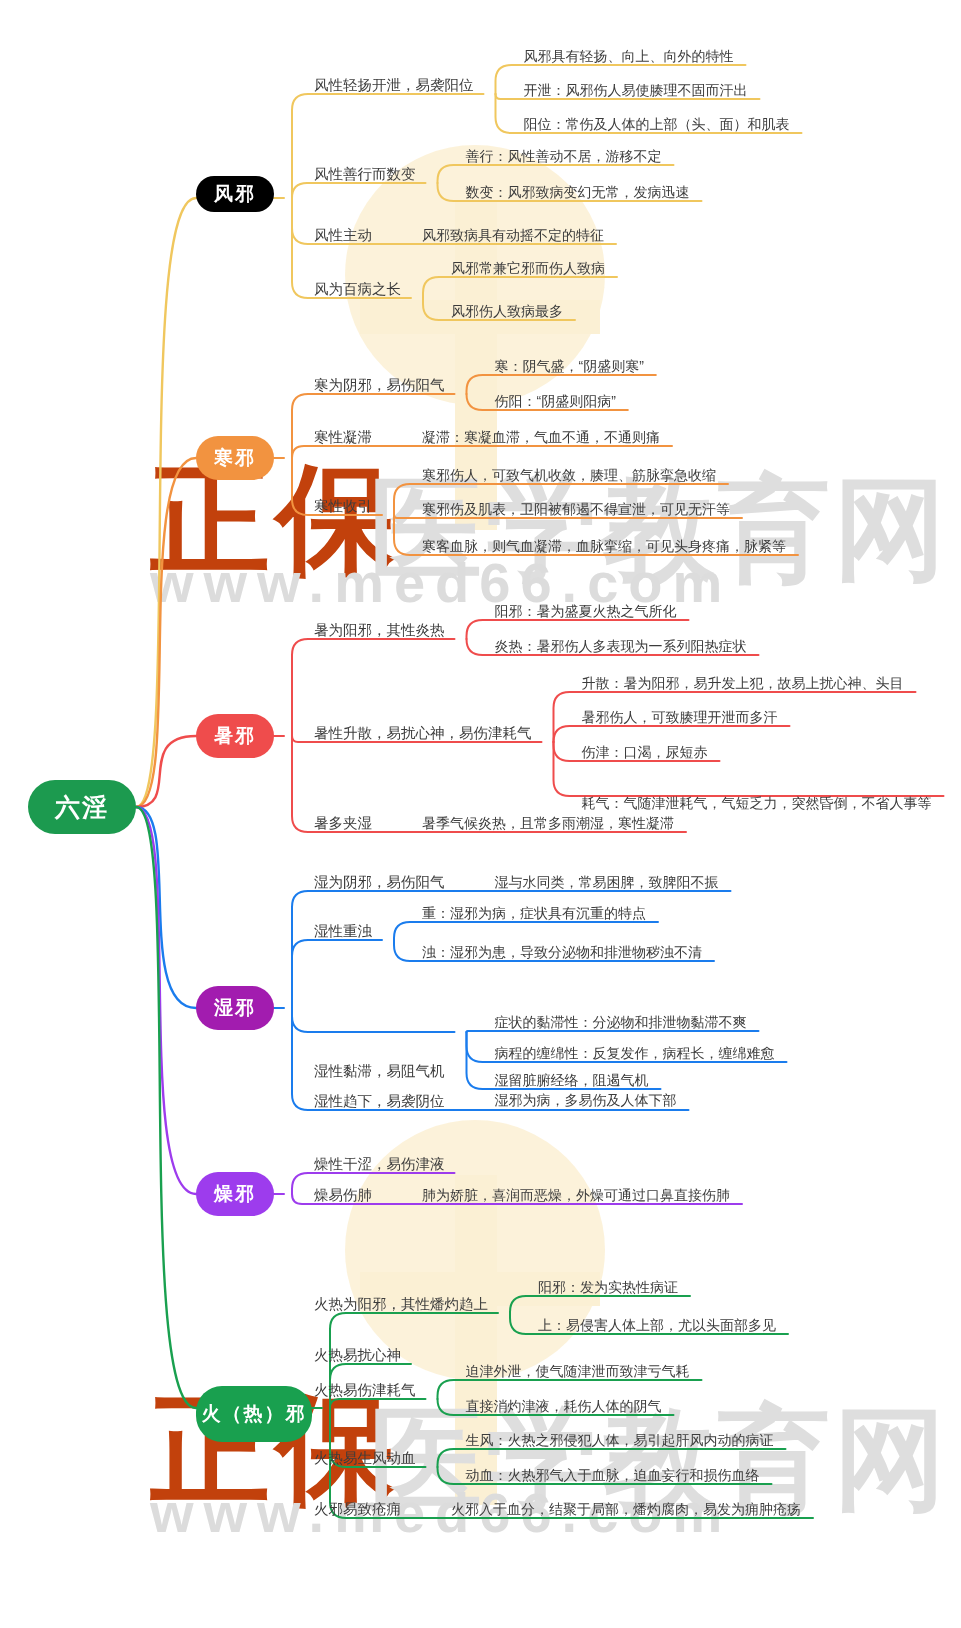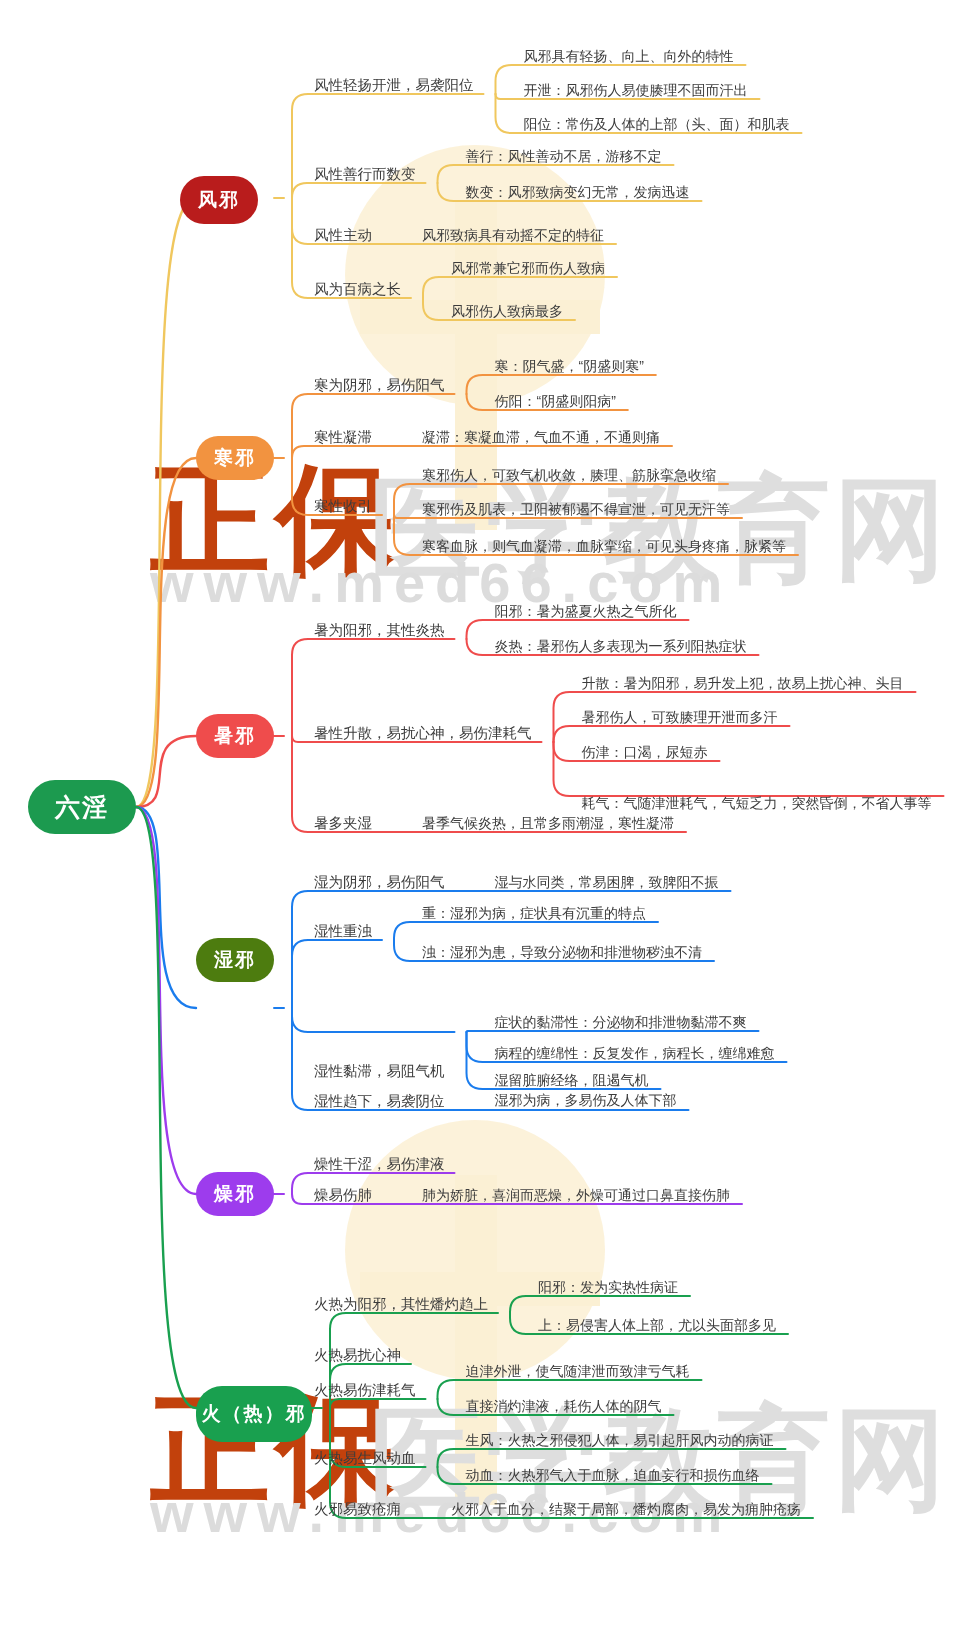--- a/index.html
+++ b/index.html
@@ -181,21 +181,21 @@
       <path d="M 437.5 1467 L 437.5 1465 Q 437.5 1449 453.5 1449 L 785.5 1449" fill="none" stroke="#19a04f" stroke-width="2" stroke-linecap="round"></path>
       <path d="M 437.5 1467 L 437.5 1468 Q 437.5 1484 453.5 1484 L 771.5 1484" fill="none" stroke="#19a04f" stroke-width="2" stroke-linecap="round"></path>
       <path d="M 330 1408 L 330 1502 Q 330 1518 346 1518 L 411 1518" fill="none" stroke="#19a04f" stroke-width="2" stroke-linecap="round"></path>
       <path d="M 411 1518 L 813 1518" fill="none" stroke="#19a04f" stroke-width="2" stroke-linecap="round"></path>
     </svg>
 
   <div id="nodes">
       <div class="root-node" style="left: 28px; top: 780px; width: 108px; height: 54px; background: rgb(28, 154, 79);">
         <span>六淫</span>
       </div>
-      <div class="branch-node" style="left: 180px; top: 176px; width: 78px; height: 48px; background: #b91c1c;">
+      <div class="branch-node" style="left: 196px; top: 176px; width: 78px; height: 36px; background: #000000;">
         <span>风邪</span>
       </div>
       <div class="leaf lvl1" style="left: 314px; top: 78px;">风性轻扬开泄，易袭阳位</div>
       <div class="leaf lvl2" style="left: 523.5px; top: 49px;">风邪具有轻扬、向上、向外的特性</div>
       <div class="leaf lvl2" style="left: 523.5px; top: 83px;">开泄：风邪伤人易使腠理不固而汗出</div>
       <div class="leaf lvl2" style="left: 523.5px; top: 117px;">阳位：常伤及人体的上部（头、面）和肌表</div>
       <div class="leaf lvl1" style="left: 314px; top: 167px;">风性善行而数变</div>
       <div class="leaf lvl2" style="left: 465.5px; top: 149px;">善行：风性善动不居，游移不定</div>
       <div class="leaf lvl2" style="left: 465.5px; top: 185px;">数变：风邪致病变幻无常，发病迅速</div>
       <div class="leaf lvl1" style="left: 314px; top: 228px;">风性主动</div>
@@ -221,21 +221,21 @@
       <div class="leaf lvl1" style="left: 314px; top: 623px;">暑为阳邪，其性炎热</div>
       <div class="leaf lvl2" style="left: 494.5px; top: 604px;">阳邪：暑为盛夏火热之气所化</div>
       <div class="leaf lvl2" style="left: 494.5px; top: 639px;">炎热：暑邪伤人多表现为一系列阳热症状</div>
       <div class="leaf lvl1" style="left: 314px; top: 726px;">暑性升散，易扰心神，易伤津耗气</div>
       <div class="leaf lvl2" style="left: 581.5px; top: 676px;">升散：暑为阳邪，易升发上犯，故易上扰心神、头目</div>
       <div class="leaf lvl2" style="left: 581.5px; top: 710px;">暑邪伤人，可致腠理开泄而多汗</div>
       <div class="leaf lvl2" style="left: 581.5px; top: 745px;">伤津：口渴，尿短赤</div>
       <div class="leaf lvl2" style="left: 581.5px; top: 772px; margin-top: 24px;">耗气：气随津泄耗气，气短乏力，突然昏倒，不省人事等</div>
       <div class="leaf lvl1" style="left: 314px; top: 816px;">暑多夹湿</div>
       <div class="leaf lvl2" style="left: 422px; top: 816px;">暑季气候炎热，且常多雨潮湿，寒性凝滞</div>
-      <div class="branch-node" style="left: 196px; top: 938px; width: 78px; height: 44px; background: #4d7c0f;">
+      <div class="branch-node" style="left: 196px; top: 986px; width: 78px; height: 44px; background: #a21caf;">
         <span>湿邪</span>
       </div>
       <div class="leaf lvl1" style="left: 314px; top: 875px;">湿为阴邪，易伤阳气</div>
       <div class="leaf lvl2" style="left: 494.5px; top: 875px;">湿与水同类，常易困脾，致脾阳不振</div>
       <div class="leaf lvl1" style="left: 314px; top: 924px;">湿性重浊</div>
       <div class="leaf lvl2" style="left: 422px; top: 906px;">重：湿邪为病，症状具有沉重的特点</div>
       <div class="leaf lvl2" style="left: 422px; top: 945px;">浊：湿邪为患，导致分泌物和排泄物秽浊不清</div>
       <div class="leaf lvl1" style="left: 314px; top: 1064px;">湿性黏滞，易阻气机</div>
       <div class="leaf lvl2" style="left: 494.5px; top: 1015px;">症状的黏滞性：分泌物和排泄物黏滞不爽</div>
       <div class="leaf lvl2" style="left: 494.5px; top: 1046px;">病程的缠绵性：反复发作，病程长，缠绵难愈</div>

